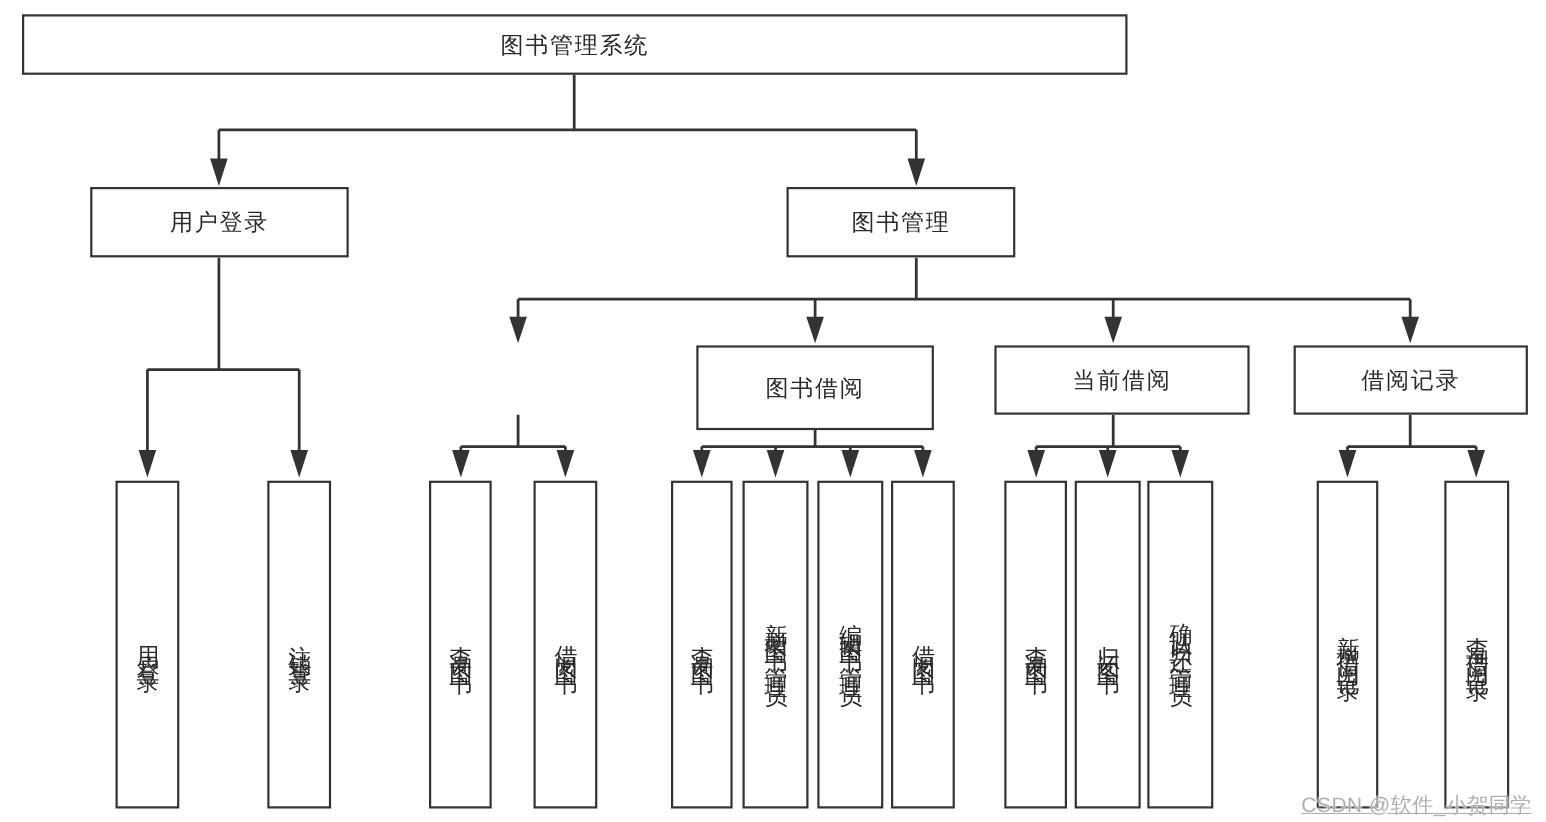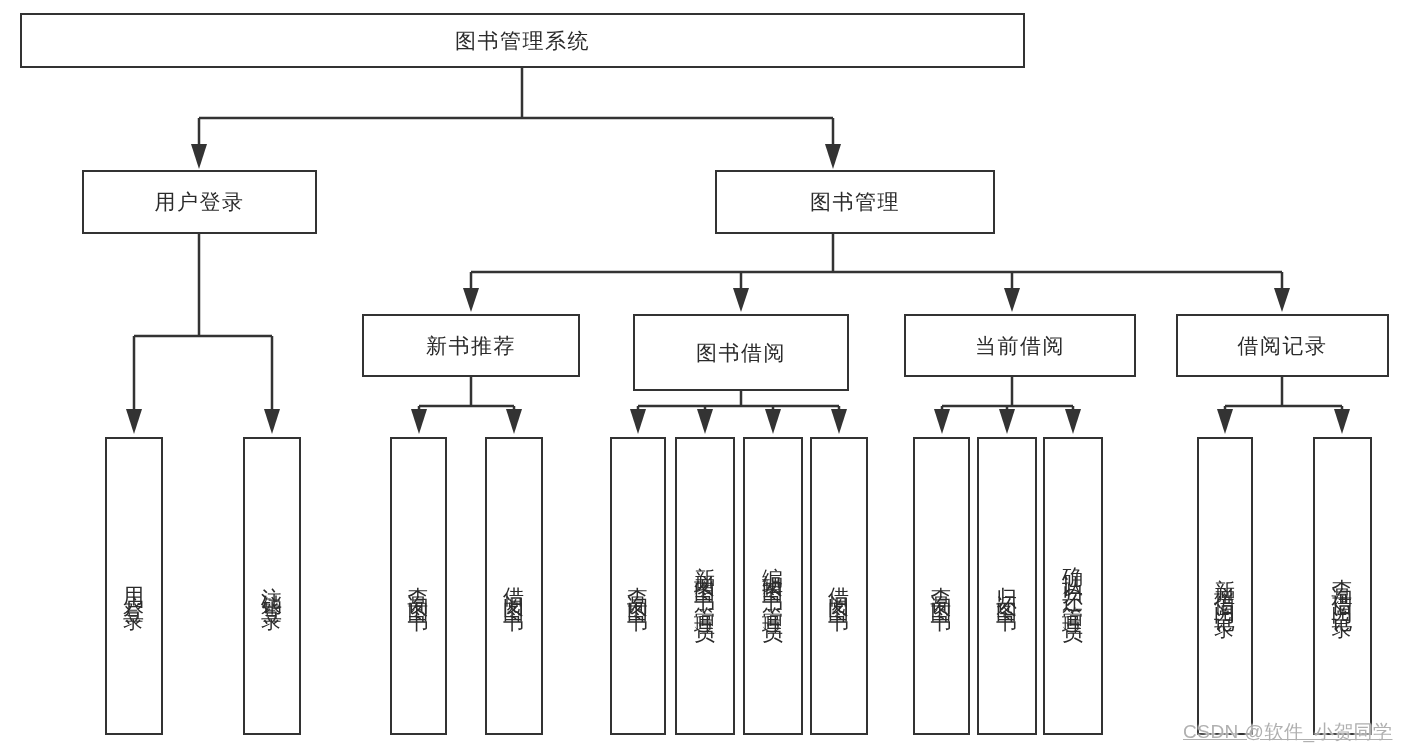--- a/index.html
+++ b/index.html
@@ -63,27 +63,24 @@
     </g>
   </svg>
 
   <div class="node" style="left:20px;top:13px;width:1005px;height:55px">
     <span>图书管理系统</span>
   </div>
 
   <div class="node" style="left:82px;top:170px;width:235px;height:64px">
     <span>用户登录</span>
   </div>
-  <div class="node" style="left:715px;top:170px;width:280px;height:64px">
+  <div class="node" style="left:715px;top:170px;width:208px;height:64px">
     <span>图书管理</span>
   </div>
 
-  <div class="node" style="left:362px;top:314px;width:218px;height:63px">
-    <span>新书推荐</span>
-  </div>
   <div class="node" style="left:633px;top:314px;width:216px;height:77px">
     <span>图书借阅</span>
   </div>
   <div class="node" style="left:904px;top:314px;width:232px;height:63px">
     <span>当前借阅</span>
   </div>
   <div class="node" style="left:1176px;top:314px;width:213px;height:63px">
     <span>借阅记录</span>
   </div>
 

